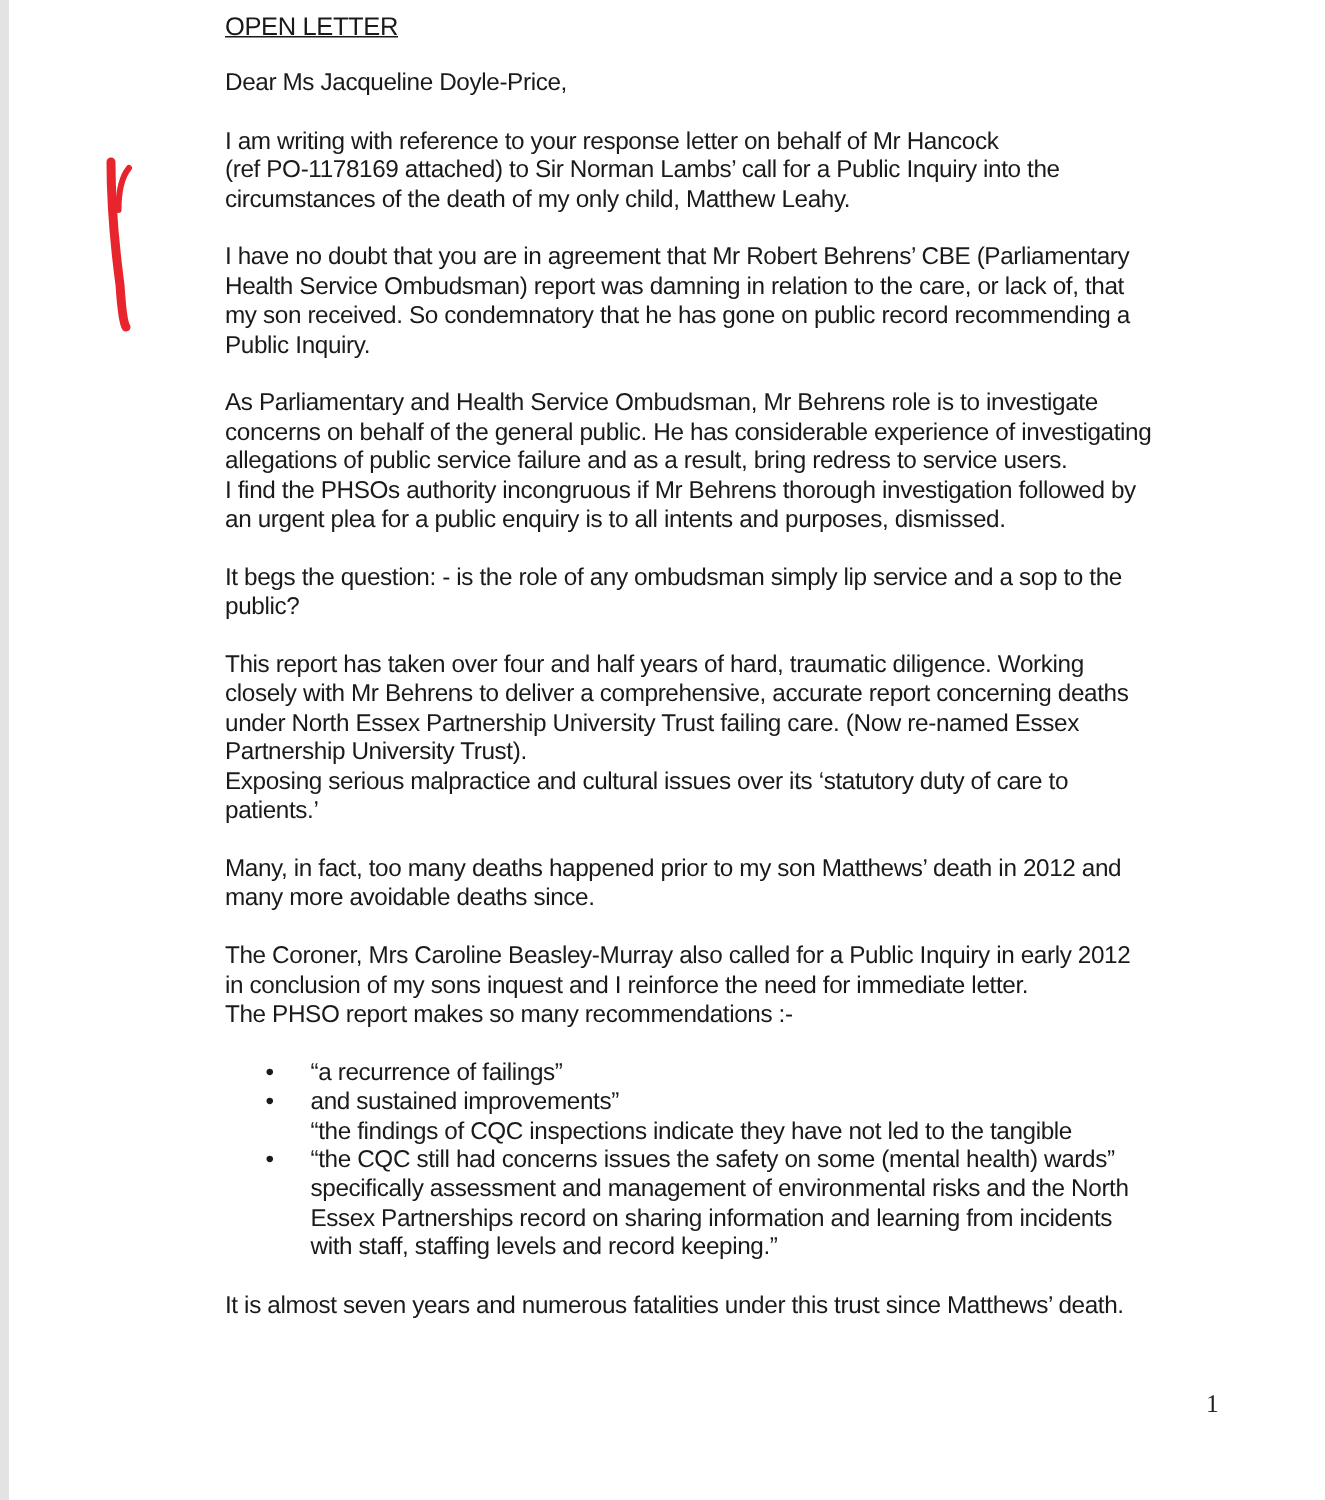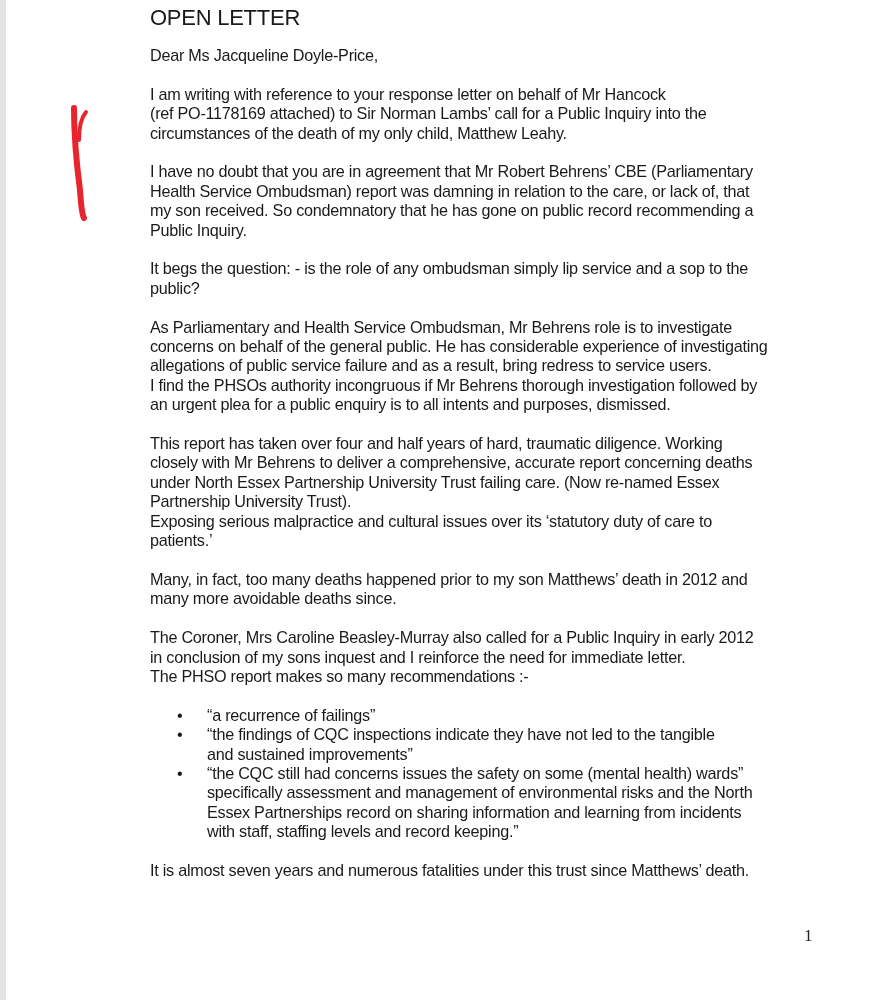--- a/index.html
+++ b/index.html
@@ -31,22 +31,23 @@
     .page {
       position: absolute;
       left: 150px;
       top: 8px;
       width: 680px;
       font-size: 16.2px;
       line-height: 19.4px;
       letter-spacing: -0.25px;
     }
     .title {
+      text-decoration: underline;
       margin: 0 0 19px 0;
-      font-size: 22px;
+      font-size: 17px;
     }
     .salutation { margin: 0 0 19px 0; }
     .para { margin: 0 0 19.4px 0; white-space: normal; }
     .para .line { display: block; }
     ul.bullets {
       list-style: none;
       margin: 0 0 19.4px 0;
       padding: 0;
     }
     ul.bullets li {
@@ -88,29 +89,29 @@
         <span class="line">(ref PO-1178169 attached) to Sir Norman Lambs’ call for a Public Inquiry into the</span>
         <span class="line">circumstances of the death of my only child, Matthew Leahy.</span>
       </div>
       <div class="para">
         <span class="line">I have no doubt that you are in agreement that Mr Robert Behrens’ CBE (Parliamentary</span>
         <span class="line">Health Service Ombudsman) report was damning in relation to the care, or lack of, that</span>
         <span class="line">my son received. So condemnatory that he has gone on public record recommending a</span>
         <span class="line">Public Inquiry.</span>
       </div>
       <div class="para">
-        <span class="line">It begs the question: - is the role of any ombudsman simply lip service and a sop to the</span>
-        <span class="line">public?</span>
-      </div>
-      <div class="para">
         <span class="line">As Parliamentary and Health Service Ombudsman, Mr Behrens role is to investigate</span>
         <span class="line">concerns on behalf of the general public. He has considerable experience of investigating</span>
         <span class="line">allegations of public service failure and as a result, bring redress to service users.</span>
         <span class="line">I find the PHSOs authority incongruous if Mr Behrens thorough investigation followed by</span>
         <span class="line">an urgent plea for a public enquiry is to all intents and purposes, dismissed.</span>
+      </div>
+      <div class="para">
+        <span class="line">It begs the question: - is the role of any ombudsman simply lip service and a sop to the</span>
+        <span class="line">public?</span>
       </div>
       <div class="para">
         <span class="line">This report has taken over four and half years of hard, traumatic diligence. Working</span>
         <span class="line">closely with Mr Behrens to deliver a comprehensive, accurate report concerning deaths</span>
         <span class="line">under North Essex Partnership University Trust failing care. (Now re-named Essex</span>
         <span class="line">Partnership University Trust).</span>
         <span class="line">Exposing serious malpractice and cultural issues over its ‘statutory duty of care to</span>
         <span class="line">patients.’</span>
       </div>
       <div class="para">
@@ -124,22 +125,22 @@
       </div>
     </div>
 
   <ul class="bullets" id="bullets">
       <li>
         <span class="bullet">•</span>
         <span class="line">“a recurrence of failings”</span>
       </li>
       <li>
         <span class="bullet">•</span>
+        <span class="line">and sustained improvements”</span>
         <span class="line">“the findings of CQC inspections indicate they have not led to the tangible</span>
-        <span class="line">and sustained improvements”</span>
       </li>
       <li>
         <span class="bullet">•</span>
         <span class="line">“the CQC still had concerns issues the safety on some (mental health) wards”</span>
         <span class="line">specifically assessment and management of environmental risks and the North</span>
         <span class="line">Essex Partnerships record on sharing information and learning from incidents</span>
         <span class="line">with staff, staffing levels and record keeping.”</span>
       </li>
     </ul>
 

